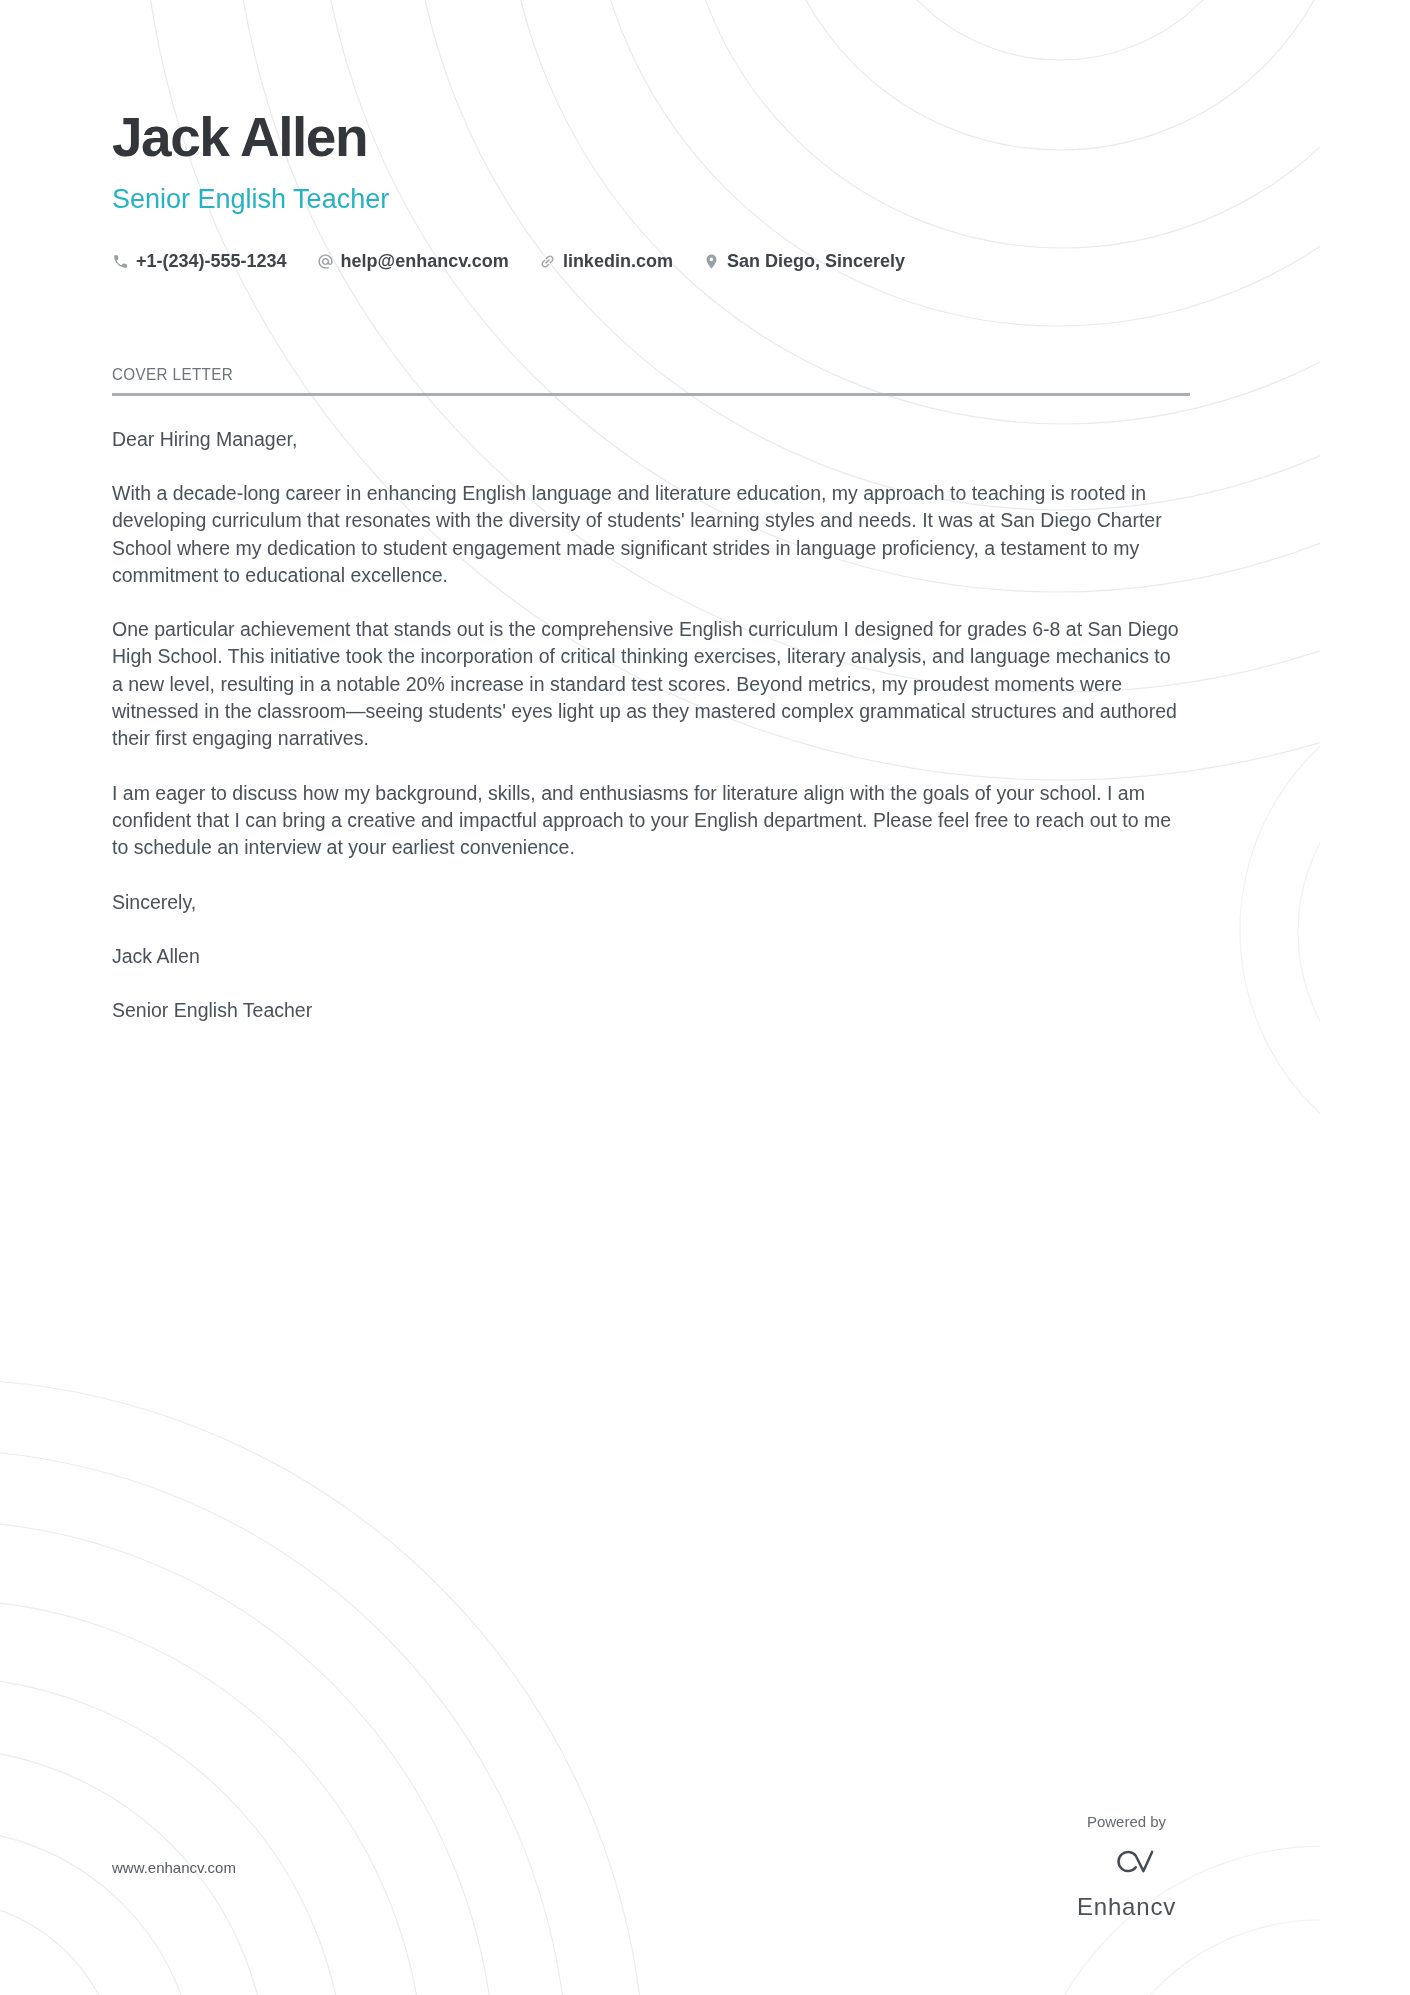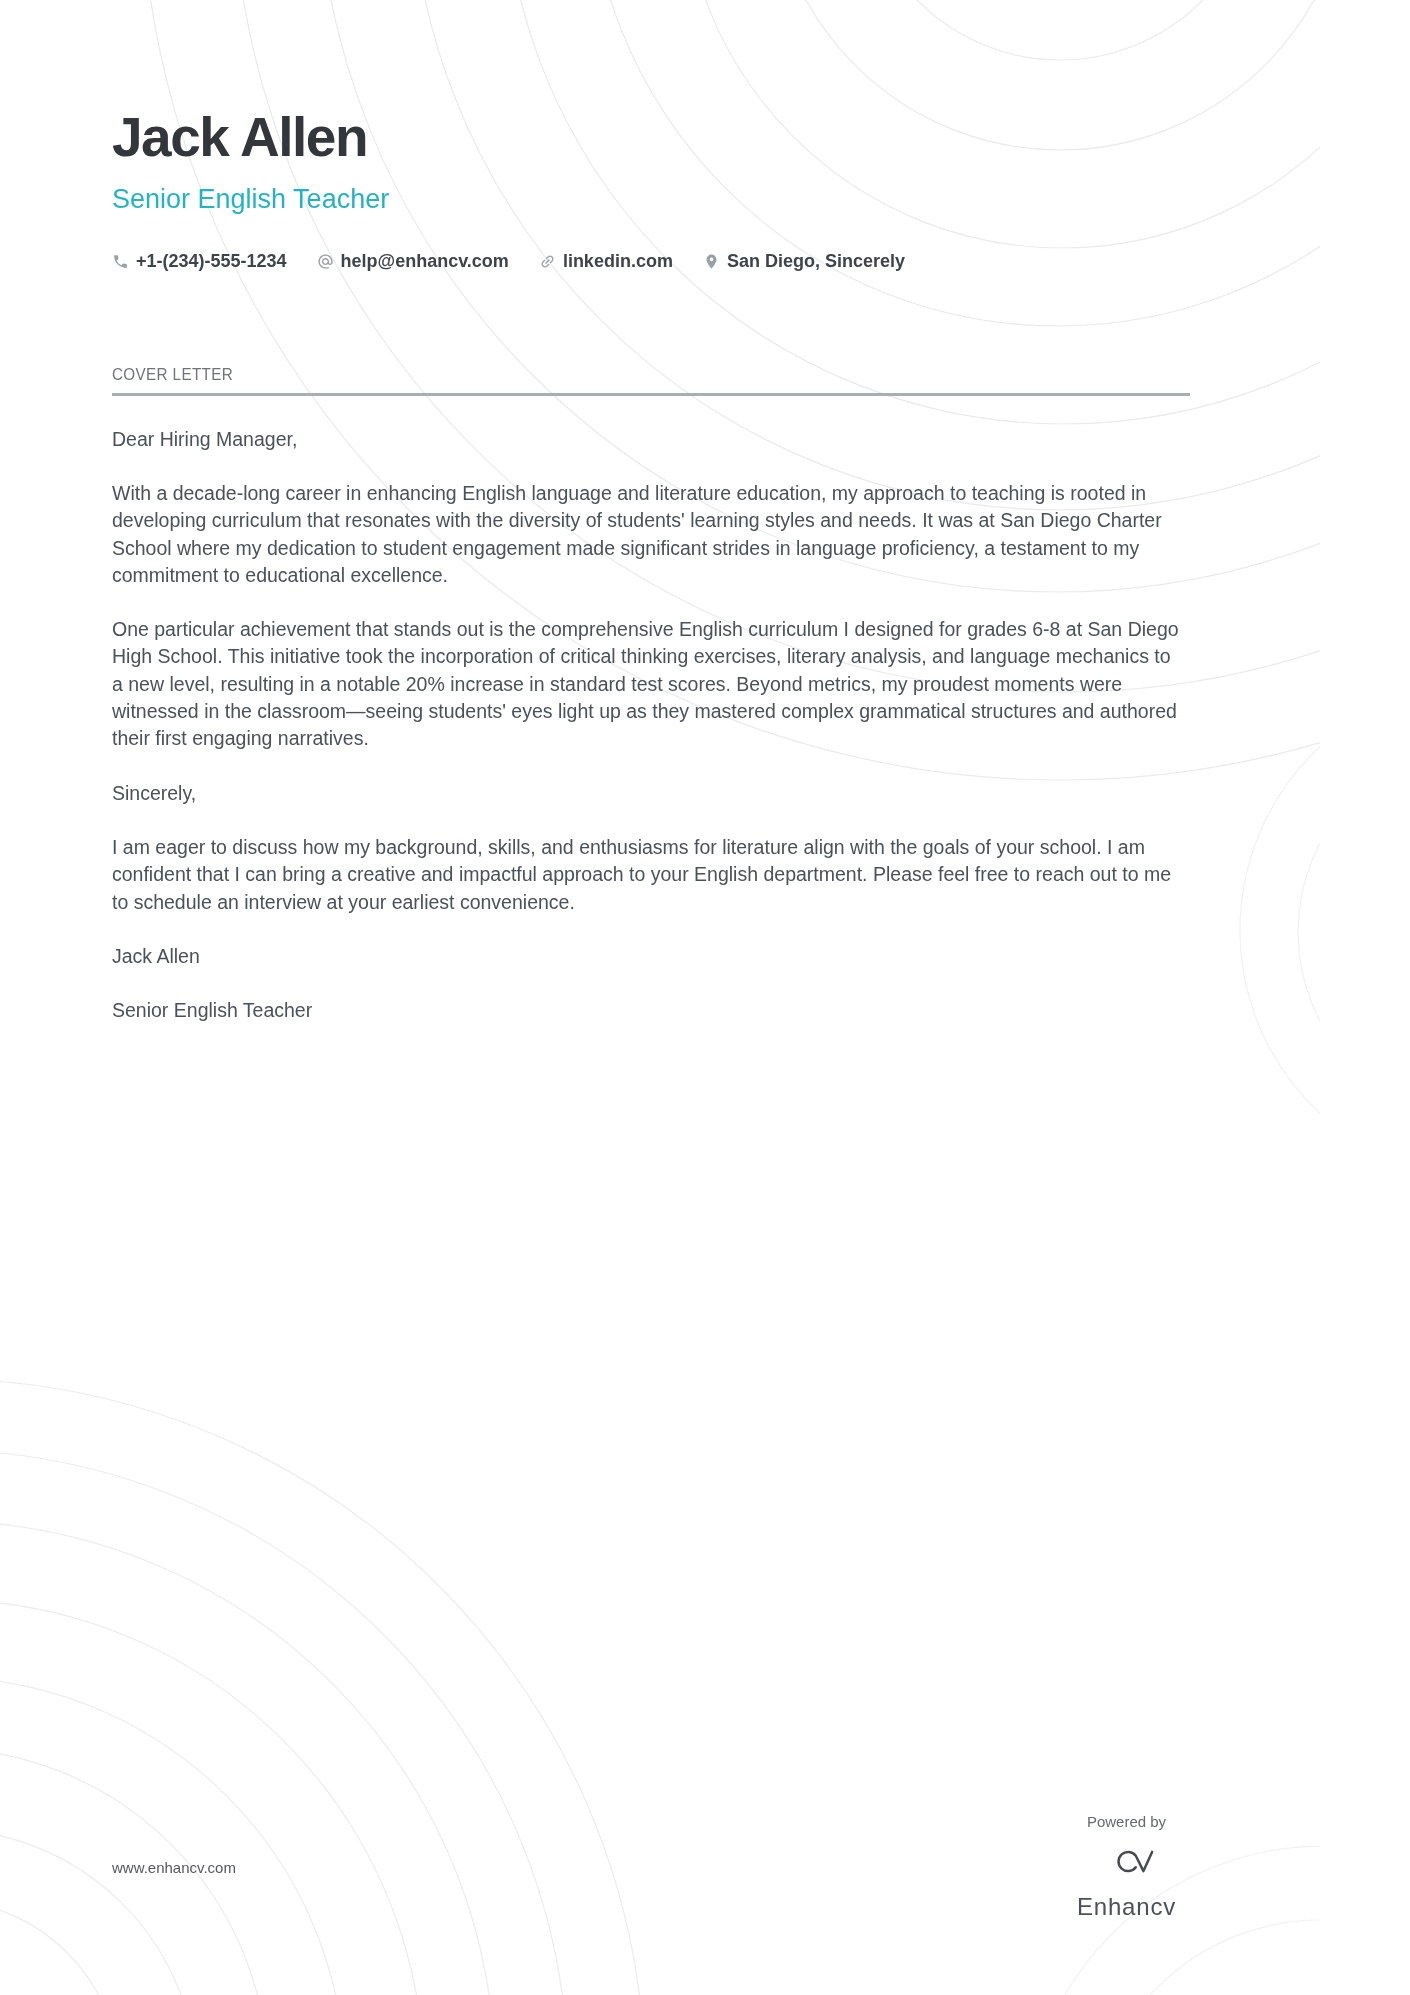--- a/index.html
+++ b/index.html
@@ -178,22 +178,22 @@
       </span>
     </div>
 
     <div class="section-heading">COVER LETTER</div>
     <hr class="rule">
 
     <div class="letter">
       <p>Dear Hiring Manager,</p>
       <p>With a decade-long career in enhancing English language and literature education, my approach to teaching is rooted in developing curriculum that resonates with the diversity of students' learning styles and needs. It was at San Diego Charter School where my dedication to student engagement made significant strides in language proficiency, a testament to my commitment to educational excellence.</p>
       <p>One particular achievement that stands out is the comprehensive English curriculum I designed for grades 6-8 at San Diego High School. This initiative took the incorporation of critical thinking exercises, literary analysis, and language mechanics to a new level, resulting in a notable 20% increase in standard test scores. Beyond metrics, my proudest moments were witnessed in the classroom—seeing students' eyes light up as they mastered complex grammatical structures and authored their first engaging narratives.</p>
+      <p>I am eager to discuss how my background, skills, and enthusiasms for literature align with the goals of your school. I am confident that I can bring a creative and impactful approach to your English department. Please feel free to reach out to me to schedule an interview at your earliest convenience.</p>
       <p>Sincerely,</p>
-      <p>I am eager to discuss how my background, skills, and enthusiasms for literature align with the goals of your school. I am confident that I can bring a creative and impactful approach to your English department. Please feel free to reach out to me to schedule an interview at your earliest convenience.</p>
       <p>Jack Allen</p>
       <p>Senior English Teacher</p>
     </div>
 
   </div>
 
   <div class="footer">
     <span class="website">www.enhancv.com</span>
     <div class="powered">
       <span class="powered-label">Powered by</span>

